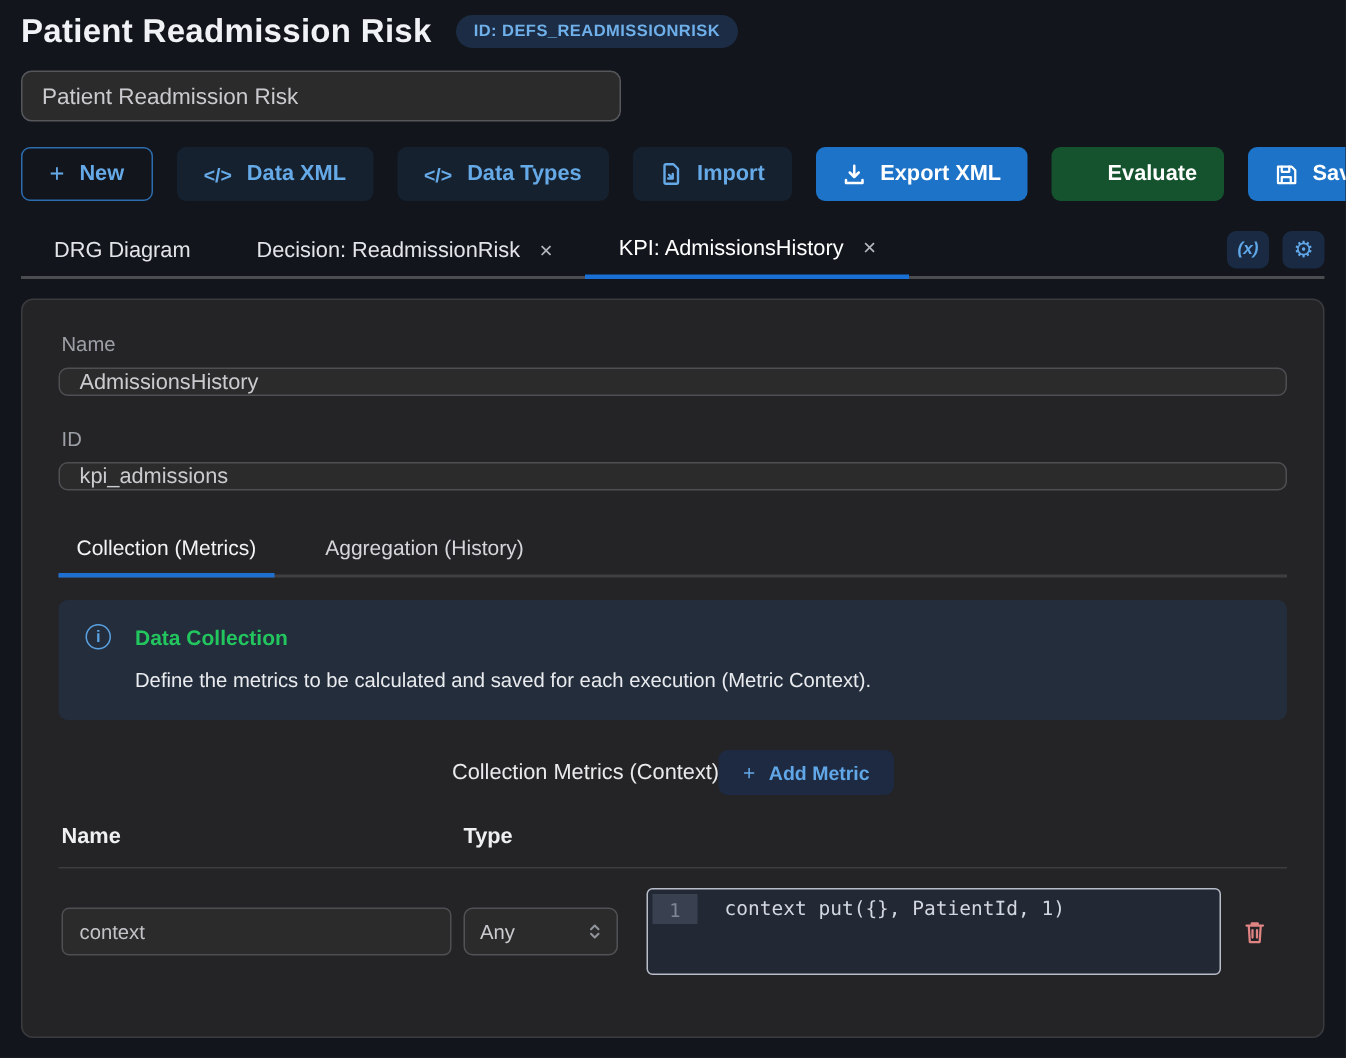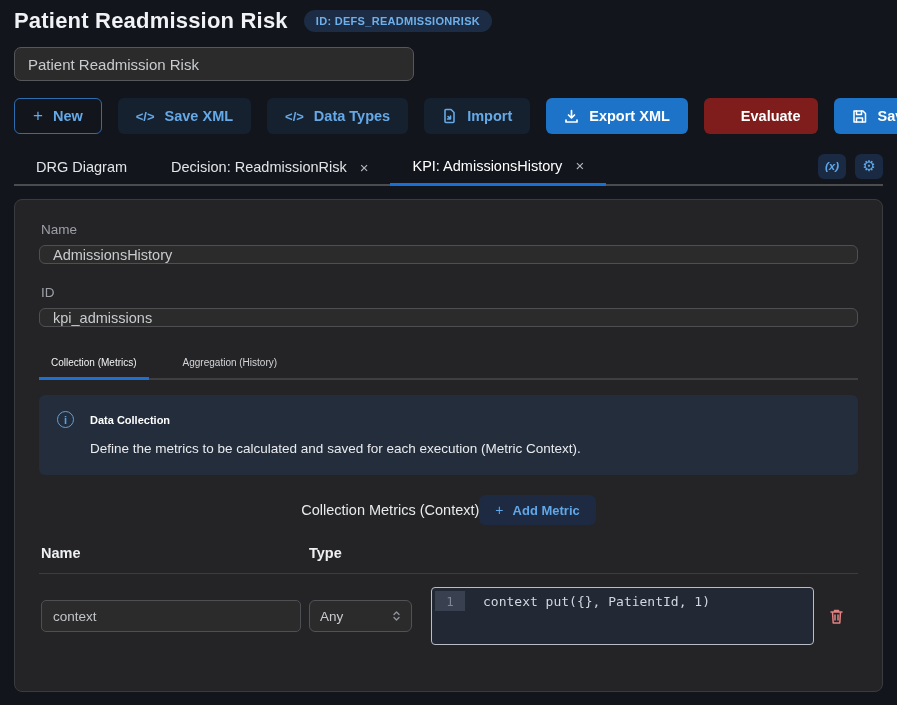--- a/index.html
+++ b/index.html
@@ -34,21 +34,21 @@
     height:36px; border-radius:6px; border:none; cursor:pointer;
     display:inline-flex; align-items:center; gap:10px; padding:0 18px;
     font-size:14.5px; font-weight:600; font-family:"Liberation Sans", sans-serif;
     white-space:nowrap;
   }
   .btn .ic { font-size:13px; font-weight:700; }
   .btn.outline { background:transparent; border:1px solid #2d6cae; color:#65a9e7; }
   .btn.outline .ic { font-size:17px; font-weight:400; }
   .btn.dark { background:#16212f; color:#65a9e7; }
   .btn.blue { background:#1c73c8; color:#fff; }
-  .btn.green { background:#7f1d1d; color:#fff;padding-left:37px; }
+  .btn.green { background:#14532d; color:#fff;padding-left:37px; }
   .btn svg { display:block; }
 
   
   .tabs { display:flex; align-items:stretch; margin-top:14px; border-bottom:2px solid #4a4c4f; height:38px; }
   .tab {
     display:flex; align-items:center; gap:13px; padding:0 22px;
     font-size:14.5px; color:#e2e4e7; cursor:pointer; margin-bottom:-2px;justify-content:flex-end;
   }
   .tab.active { color:#ffffff; border-bottom:3px solid #1a6fd4; }
   .tab .close { color:#b4b8be; font-size:15px; line-height:1; }
@@ -70,34 +70,34 @@
   .text-input {
     width:100%; height:19px; background:#2b2b2c; border:1px solid #4e4f53; border-radius:6px;
     color:#c9cbce; padding:0 13px; font-size:14.5px; outline:none;
     font-family:"Liberation Sans", sans-serif;
   }
   .fld { margin-bottom:21px; }
 
   
   .subtabs { display:flex; border-bottom:2px solid #3e3f42; margin-top:20px; }
   .subtab {
-    padding:9px 12px; font-size:10px; color:#d4d6d9; cursor:pointer; margin-bottom:-2px;
+    padding:9px 12px; font-size:14px; color:#d4d6d9; cursor:pointer; margin-bottom:-2px;
     margin-right:22px;
   }
   .subtab.active { color:#f2f3f5; border-bottom:3px solid #1f6fd0; }
 
   
   .info-box { margin-top:15px; background:#232d3c; border-radius:6px; padding:16px 18px 19px 18px; }
   .info-head { display:flex; align-items:center; gap:16px; }
   .info-icon {
     width:17px; height:17px; border-radius:50%; border:1.5px solid #5aa2e2; color:#5aa2e2;
     font-size:11px; font-weight:700; display:flex; align-items:center; justify-content:center;
     flex:0 0 auto;
   }
-  .info-title { color:#ffffff; font-weight:700; font-size:11px; }
+  .info-title { color:#22c55e; font-weight:700; font-size:14px; }
   .info-desc { margin:13px 0 0 33px; color:#e9ebee; font-size:13.5px; }
 
   
   .metrics-head { display:flex; justify-content:center; align-items:center; margin-top:20px; }
   .metrics-label { font-size:14.5px; color:#e8eaec; }
   .add-btn {
     background:#1d2a41; color:#61a7e8; border:none; border-radius:6px; cursor:pointer;
     font-size:13px; font-weight:600; padding:0 16px; height:30px;
     display:inline-flex; align-items:center; gap:9px; font-family:"Liberation Sans", sans-serif;
   }
@@ -151,21 +151,21 @@
 
   <input class="title-input" value="Patient Readmission Risk" style="">
 
   <div class="toolbar">
     <button class="btn outline">
       <span class="ic">+</span>
       <span>New</span>
     </button>
     <button class="btn dark">
       <span class="ic">&lt;/&gt;</span>
-      <span>Save XML</span>
+      <span>Data XML</span>
     </button>
     <button class="btn dark">
       <span class="ic">&lt;/&gt;</span>
       <span>Data Types</span>
     </button>
     <button class="btn dark">
       <span>
         <svg width="15" height="16" viewBox="0 0 15 16" fill="none" stroke="#65a9e7" stroke-width="1.6" stroke-linecap="round" stroke-linejoin="round">
           <path d="M9 1.5H4a1 1 0 0 0-1 1v11a1 1 0 0 0 1 1h7a1 1 0 0 0 1-1V4.5L9 1.5z"></path>
           <path d="M6 8.5l2.5 2.5M8.5 8v3h-3"></path>

